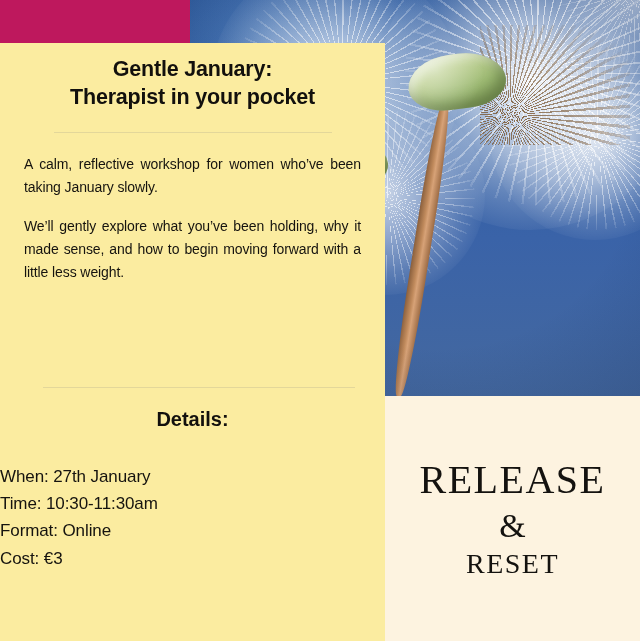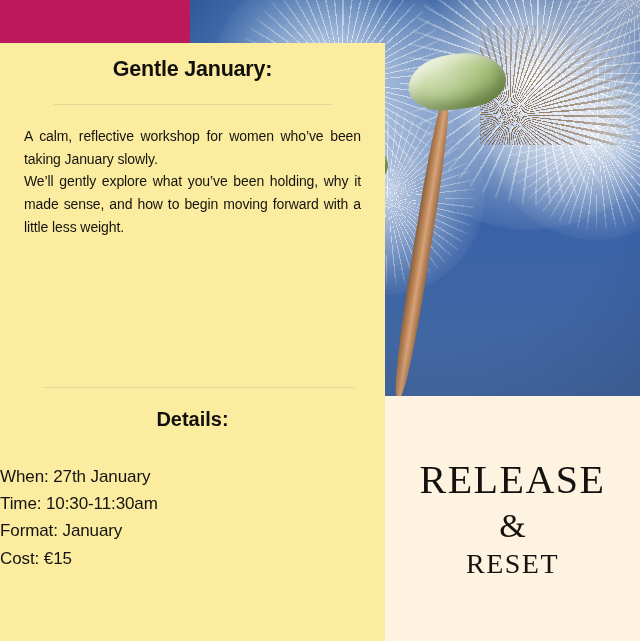--- a/index.html
+++ b/index.html
@@ -116,21 +116,21 @@
   #divider-bottom { margin:0 auto; width:312px; position:absolute; left:43px; top:344px; }
 
   #body-copy {
     margin:20px 24px 0 24px;
     font-size:14px;
     line-height:1.62;
     color:#15130f;
     text-align:justify;
     letter-spacing:-0.1px;
   }
-  #body-copy p + p { }
+  #body-copy p + p { margin-top:17px; }
 
   #details-heading {
     position:absolute; left:0; right:0; top:365px;
     text-align:center;
     font-size:20px; font-weight:bold; color:#12100d;
   }
   #details-list {
     position:absolute; left:0; right:0; top:420px;
     font-size:17px; line-height:1.60; color:#15130f;
     letter-spacing:-0.1px;
@@ -180,38 +180,39 @@
     <div class="stem stem-b"></div>
     <div class="head h1"></div>
     <div class="head h2"></div>
     <div class="vignette"></div>
   </div>
 
   <div id="panel">
 
     <div id="title">
       <div>Gentle January:</div>
+      <div>Therapist in your pocket</div>
     </div>
 
     <div class="divider" id="divider-top"></div>
 
     <div id="body-copy">
       <p>A calm, reflective workshop for women who’ve been taking January slowly.</p>
       <p>We’ll gently explore what you’ve been holding, why it made sense, and how to begin moving forward with a little less weight.</p>
     </div>
 
     <div class="divider" id="divider-bottom"></div>
 
     <div id="details-heading">Details:</div>
 
     <div id="details-list">
       <div>When: 27th January</div>
       <div>Time: 10:30-11:30am</div>
-      <div>Format: January</div>
-      <div>Cost: €15</div>
+      <div>Format: Online</div>
+      <div>Cost: €3</div>
     </div>
   </div>
 
   <div id="reset-block">
     <div id="reset-line-1">RELEASE</div>
     <div id="reset-line-2">&amp;</div>
     <div id="reset-line-3">RESET</div>
   </div>
 
 </div>

